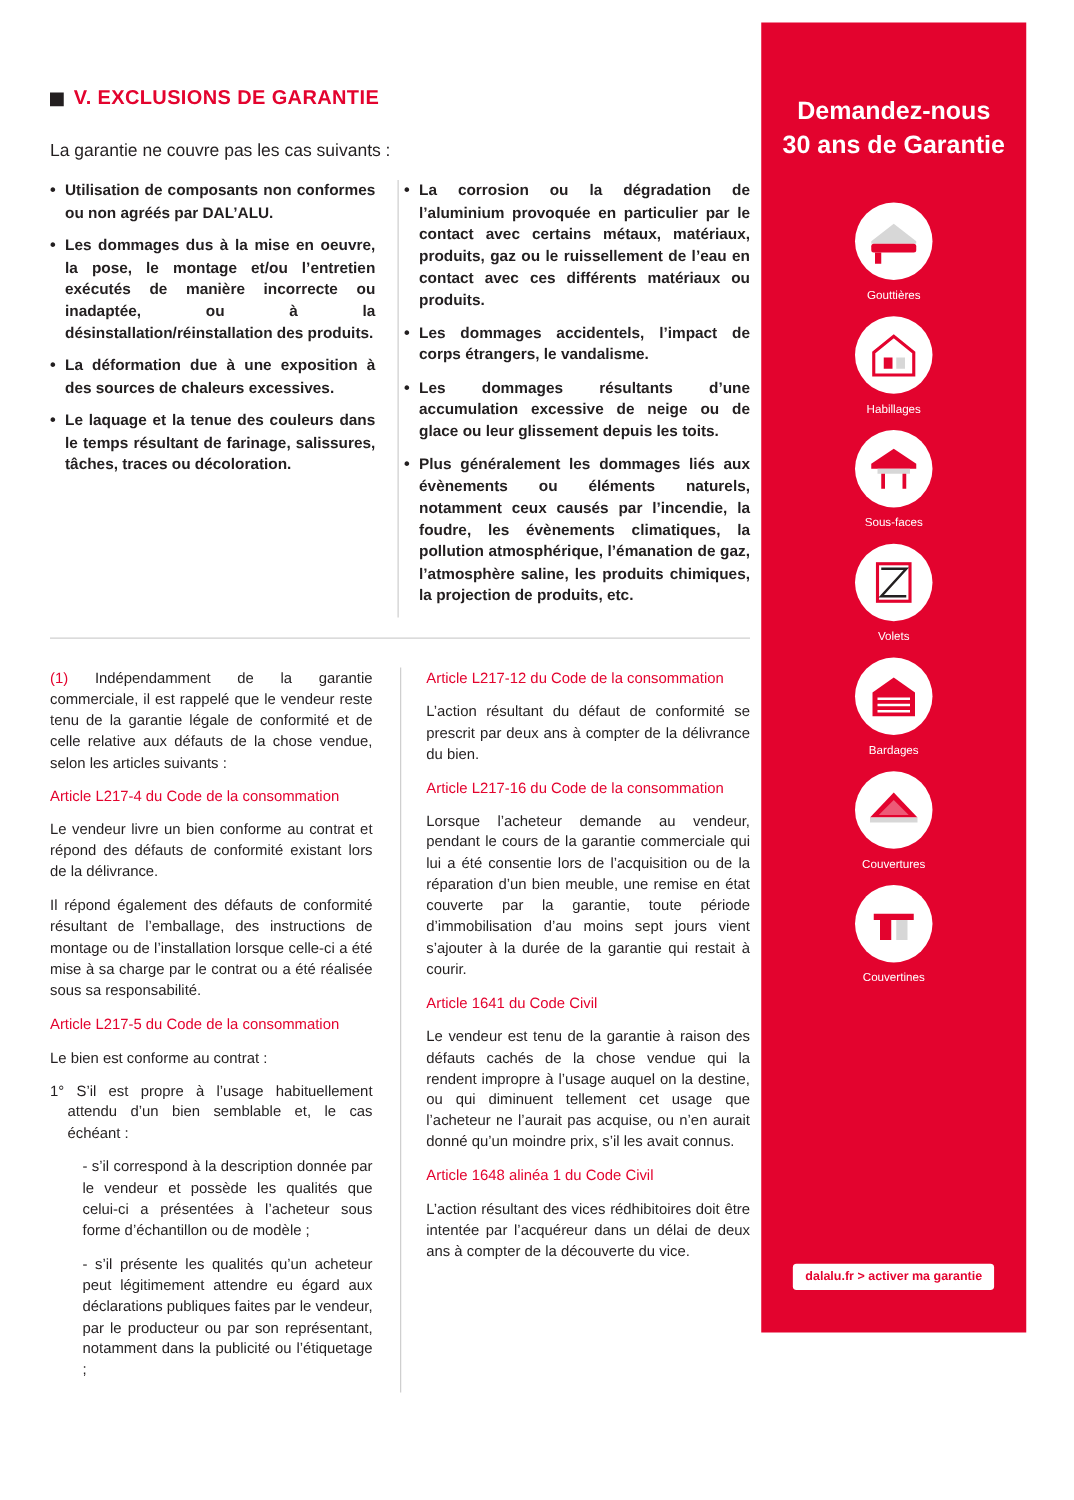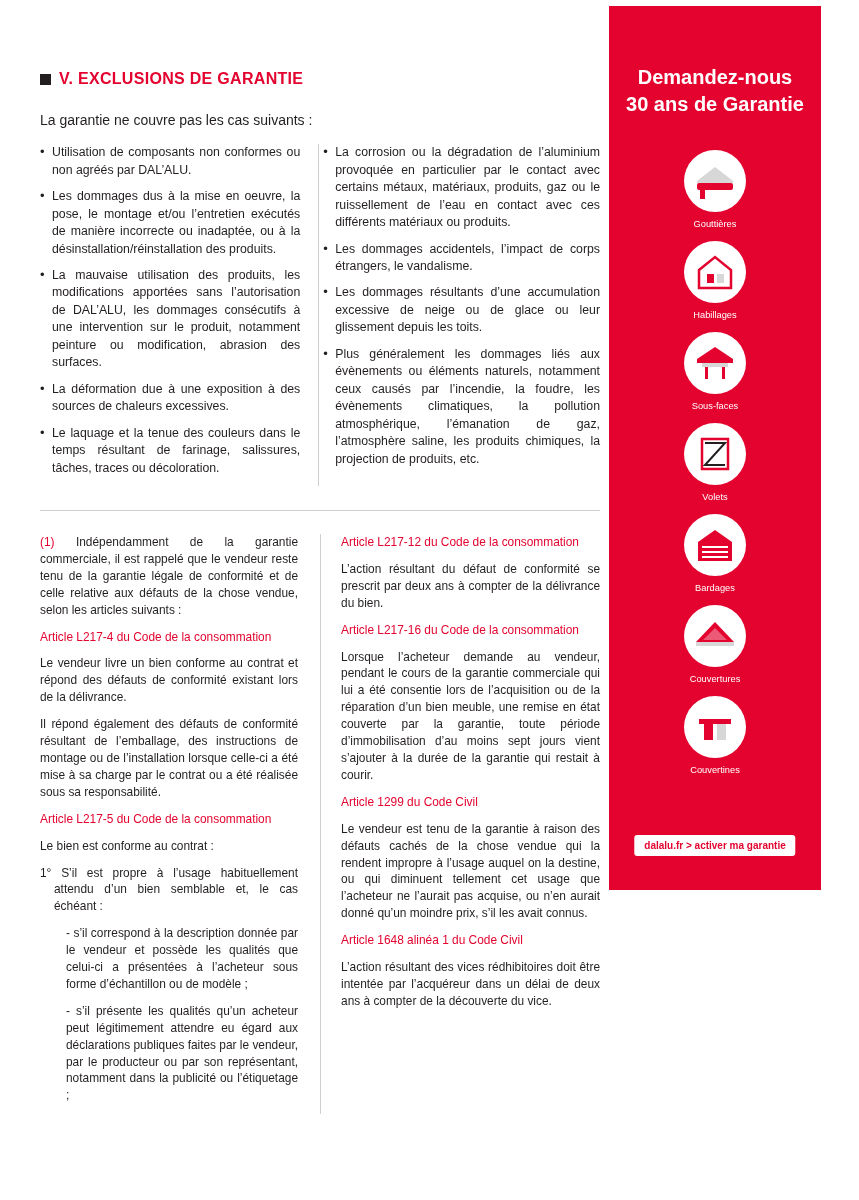--- a/index.html
+++ b/index.html
@@ -39,20 +39,21 @@
 
   .lead {
     font-size: 14px;
     line-height: 1.45;
     margin: 12px 0 14px 0;
   }
 
   .two-col {
     display: flex;
     gap: 18px;
+    font-weight: bold;
   }
   .col {
     width: 268px;
   }
   .col.right { border-left: 1px solid #cfcfcf; padding-left: 4px; width: 290px;}
 
   ul.bullets {
     list-style: none;
     margin: 0; padding: 0;
   }
@@ -108,22 +109,22 @@
     padding-left: 14px;
     text-indent: -14px;
   }
   .indent2 {
     padding-left: 26px;
   }
 
   
   .panel {
     position: absolute;
-    right: 38px; top: 6px;
-    width: 212px; height: 884px;
+    right: 38px; top: 18px;
+    width: 212px; height: 1048px;
     background: #e3032e;
   }
   .panel h1 {
     margin: 0;
     padding-top: 58px;
     color: #fff;
     text-align: center;
     font-size: 20px;
     line-height: 1.35;
     font-weight: bold;
@@ -181,21 +182,20 @@
       <span class="section-title">V. EXCLUSIONS DE GARANTIE</span>
     </div>
 
     <p class="lead">La garantie ne couvre pas les cas suivants :</p>
 
     <div class="two-col">
       <div class="col">
         <ul class="bullets">
           <li><span>Utilisation de composants non conformes ou non agréés par DAL’ALU.</span></li>
           <li><span>Les dommages dus à la mise en oeuvre, la pose, le montage et/ou l’entretien exécutés de manière incorrecte ou inadaptée, ou à la désinstallation/réinstallation des produits.</span></li>
-          <li><span>La mauvaise utilisation des produits, les modifications apportées sans l’autorisation de DAL’ALU, les dommages consécutifs à une intervention sur le produit, notamment peinture ou modification, abrasion des surfaces.</span></li>
           <li><span>La déformation due à une exposition à des sources de chaleurs excessives.</span></li>
           <li><span>Le laquage et la tenue des couleurs dans le temps résultant de farinage, salissures, tâches, traces ou décoloration.</span></li>
         </ul>
       </div>
       <div class="col right">
         <ul class="bullets">
           <li><span>La corrosion ou la dégradation de l’aluminium provoquée en particulier par le contact avec certains métaux, matériaux, produits, gaz ou le ruissellement de l’eau en contact avec ces différents matériaux ou produits.</span></li>
           <li><span>Les dommages accidentels, l’impact de corps étrangers, le vandalisme.</span></li>
           <li><span>Les dommages résultants d’une accumulation excessive de neige ou de glace ou leur glissement depuis les toits.</span></li>
           <li><span>Plus généralement les dommages liés aux évènements ou éléments naturels, notamment ceux causés par l’incendie, la foudre, les évènements climatiques, la pollution atmosphérique, l’émanation de gaz, l’atmosphère saline, les produits chimiques, la projection de produits, etc.</span></li>
@@ -221,21 +221,21 @@
       <p class="indent2">- s’il présente les qualités qu’un acheteur peut légitimement attendre eu égard aux déclarations publiques faites par le vendeur, par le producteur ou par son représentant, notamment dans la publicité ou l’étiquetage ;</p>
     </div>
 
     <div class="col right">
       <p class="art">Article L217-12 du Code de la consommation</p>
       <p>L’action résultant du défaut de conformité se prescrit par deux ans à compter de la délivrance du bien.</p>
 
       <p class="art">Article L217-16 du Code de la consommation</p>
       <p>Lorsque l’acheteur demande au vendeur, pendant le cours de la garantie commerciale qui lui a été consentie lors de l’acquisition ou de la réparation d’un bien meuble, une remise en état couverte par la garantie, toute période d’immobilisation d’au moins sept jours vient s’ajouter à la durée de la garantie qui restait à courir.</p>
 
-      <p class="art">Article 1299 du Code Civil</p>
+      <p class="art">Article 1641 du Code Civil</p>
       <p>Le vendeur est tenu de la garantie à raison des défauts cachés de la chose vendue qui la rendent impropre à l’usage auquel on la destine, ou qui diminuent tellement cet usage que l’acheteur ne l’aurait pas acquise, ou n’en aurait donné qu’un moindre prix, s’il les avait connus.</p>
 
       <p class="art">Article 1648 alinéa 1 du Code Civil</p>
       <p>L’action résultant des vices rédhibitoires doit être intentée par l’acquéreur dans un délai de deux ans à compter de la découverte du vice.</p>
     </div>
   </div>
 
   <div class="panel">
     <h1>
       <span>Demandez-nous</span><br>

